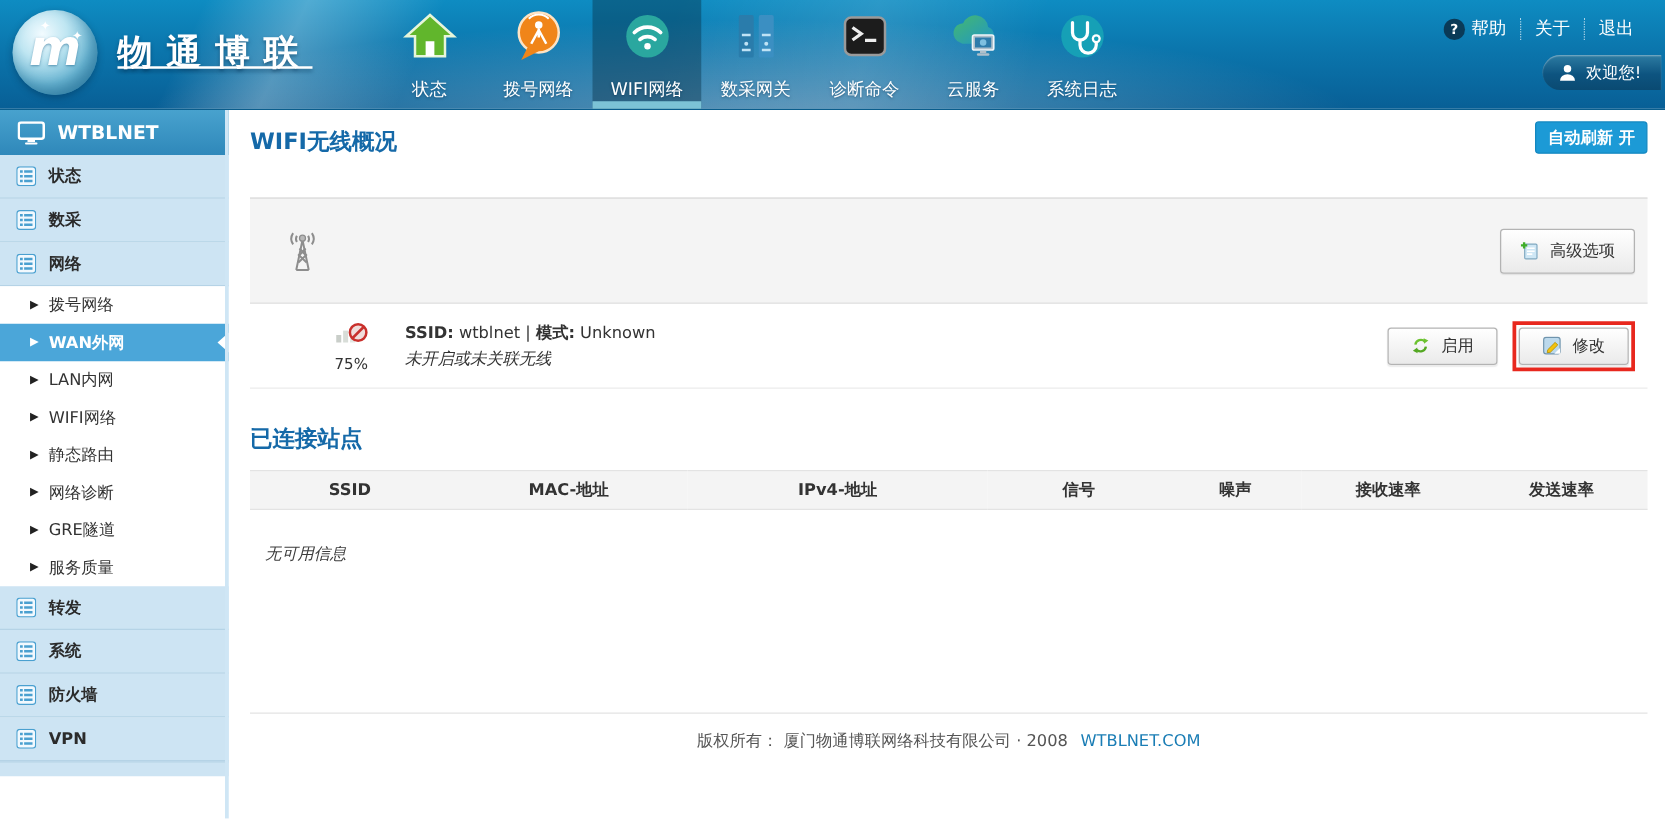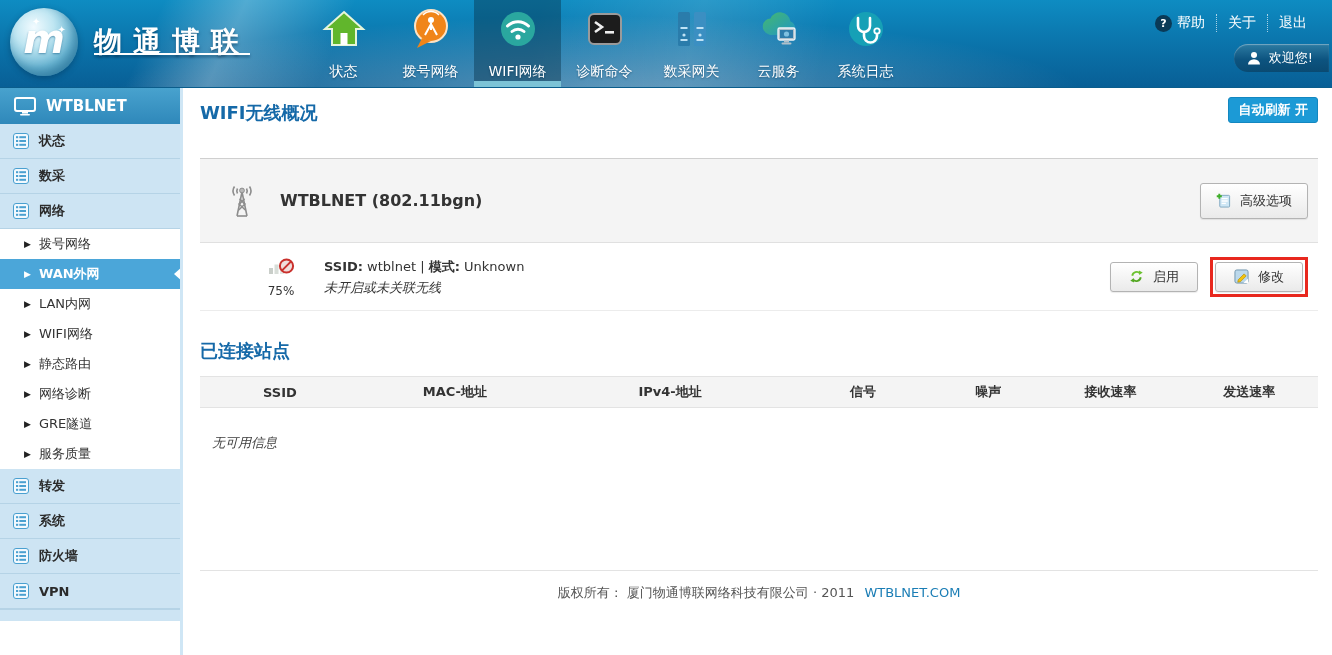--- a/index.html
+++ b/index.html
@@ -147,41 +147,41 @@
               <path d="M11.5 19 a15 15 0 0 1 21 0" stroke="#fff" stroke-width="3" fill="none" stroke-linecap="round"></path>
               <path d="M16 24.5 a9 9 0 0 1 12 0" stroke="#fff" stroke-width="3" fill="none" stroke-linecap="round"></path>
               <circle cx="22" cy="30" r="2.6" fill="#fff"></circle>
             </svg>
         </span>
         <span class="nav-label">WIFI网络</span>
       </div>
       <div class="nav-item">
         <span class="nav-icon">
           <svg viewBox="0 0 44 44" width="44" height="44">
-              <rect x="6" y="7" width="32" height="30" rx="5" fill="#1c1c1c" stroke="#9a9a9a" stroke-width="2"></rect>
-              <path d="M12 15 l7 5 l-7 5" stroke="#eee" stroke-width="2.6" fill="none"></path>
-              <rect x="22" y="24" width="9" height="2.6" fill="#eee"></rect>
-            </svg>
-        </span>
-        <span class="nav-label">诊断命令</span>
-      </div>
-      <div class="nav-item">
-        <span class="nav-icon">
-          <svg viewBox="0 0 44 44" width="44" height="44">
               <rect x="8" y="5" width="12" height="34" rx="1.5" fill="#2a7cab"></rect>
               <rect x="24" y="5" width="12" height="34" rx="1.5" fill="#3b8fc2"></rect>
               <rect x="10.5" y="20" width="7" height="2" fill="#bfe2f5"></rect>
               <rect x="26.5" y="20" width="7" height="2" fill="#bfe2f5"></rect>
               <circle cx="14" cy="28" r="1.6" fill="#bfe2f5"></circle>
               <circle cx="30" cy="28" r="1.6" fill="#bfe2f5"></circle>
               <rect x="10.5" y="32" width="7" height="2" fill="#bfe2f5"></rect>
               <rect x="26.5" y="32" width="7" height="2" fill="#bfe2f5"></rect>
             </svg>
         </span>
         <span class="nav-label">数采网关</span>
+      </div>
+      <div class="nav-item">
+        <span class="nav-icon">
+          <svg viewBox="0 0 44 44" width="44" height="44">
+              <rect x="6" y="7" width="32" height="30" rx="5" fill="#1c1c1c" stroke="#9a9a9a" stroke-width="2"></rect>
+              <path d="M12 15 l7 5 l-7 5" stroke="#eee" stroke-width="2.6" fill="none"></path>
+              <rect x="22" y="24" width="9" height="2.6" fill="#eee"></rect>
+            </svg>
+        </span>
+        <span class="nav-label">诊断命令</span>
       </div>
       <div class="nav-item">
         <span class="nav-icon">
           <svg viewBox="0 0 44 44" width="44" height="44">
               <defs>
                 <linearGradient id="cg" x1="0" y1="0" x2="1" y2="1">
                   <stop offset="0" stop-color="#45b86e"></stop>
                   <stop offset="1" stop-color="#1f96c8"></stop>
                 </linearGradient>
               </defs>
@@ -391,21 +391,20 @@
             <path d="M14.7 27 L21.5 20.5 M14.5 20.5 L21.3 27"></path>
             <path d="M15.8 20.8 L20.5 15.8 M15.6 15.8 L20.3 20.8"></path>
             <path d="M13 33 h10"></path>
             <path d="M10.5 3.5 a8 8 0 0 0 0 9"></path>
             <path d="M25.5 3.5 a8 8 0 0 1 0 9"></path>
             <path d="M13.5 5.5 a5 5 0 0 0 0 5"></path>
             <path d="M22.5 5.5 a5 5 0 0 1 0 5"></path>
           </g>
           <circle cx="18" cy="7.5" r="2.4" fill="#b9b9b9" stroke="#8d8d8d"></circle>
         </svg>
-        <span class="fs-title">WTBLNET (802.11bgn)</span>
         <div class="row-buttons">
           <button class="btn">
             <svg viewBox="0 0 16 16" width="15" height="15">
                 <rect x="4" y="2.5" width="10.5" height="12.5" rx="1" fill="#cfe7f5" stroke="#7fa8c0"></rect>
                 <path d="M6 6 h6.5 M6 8.5 h6.5 M6 11 h4.5" stroke="#fff" stroke-width="1.4"></path>
                 <path d="M3.5 0.8 v5.4 M0.8 3.5 h5.4" stroke="#3fae29" stroke-width="2"></path>
               </svg>
             <span>高级选项</span>
           </button>
         </div>
@@ -476,18 +475,18 @@
           <th>信号</th>
           <th>噪声</th>
           <th>接收速率</th>
           <th>发送速率</th>
         </tr>
       </thead>
     </table>
     <div class="empty-msg">无可用信息</div>
 
     <div class="footer">
-      <span>版权所有： 厦门物通博联网络科技有限公司 · 2011</span>
+      <span>版权所有： 厦门物通博联网络科技有限公司 · 2008</span>
       <a>WTBLNET.COM</a>
     </div>
   </div>
 
 </div>
 
 </body></html>

